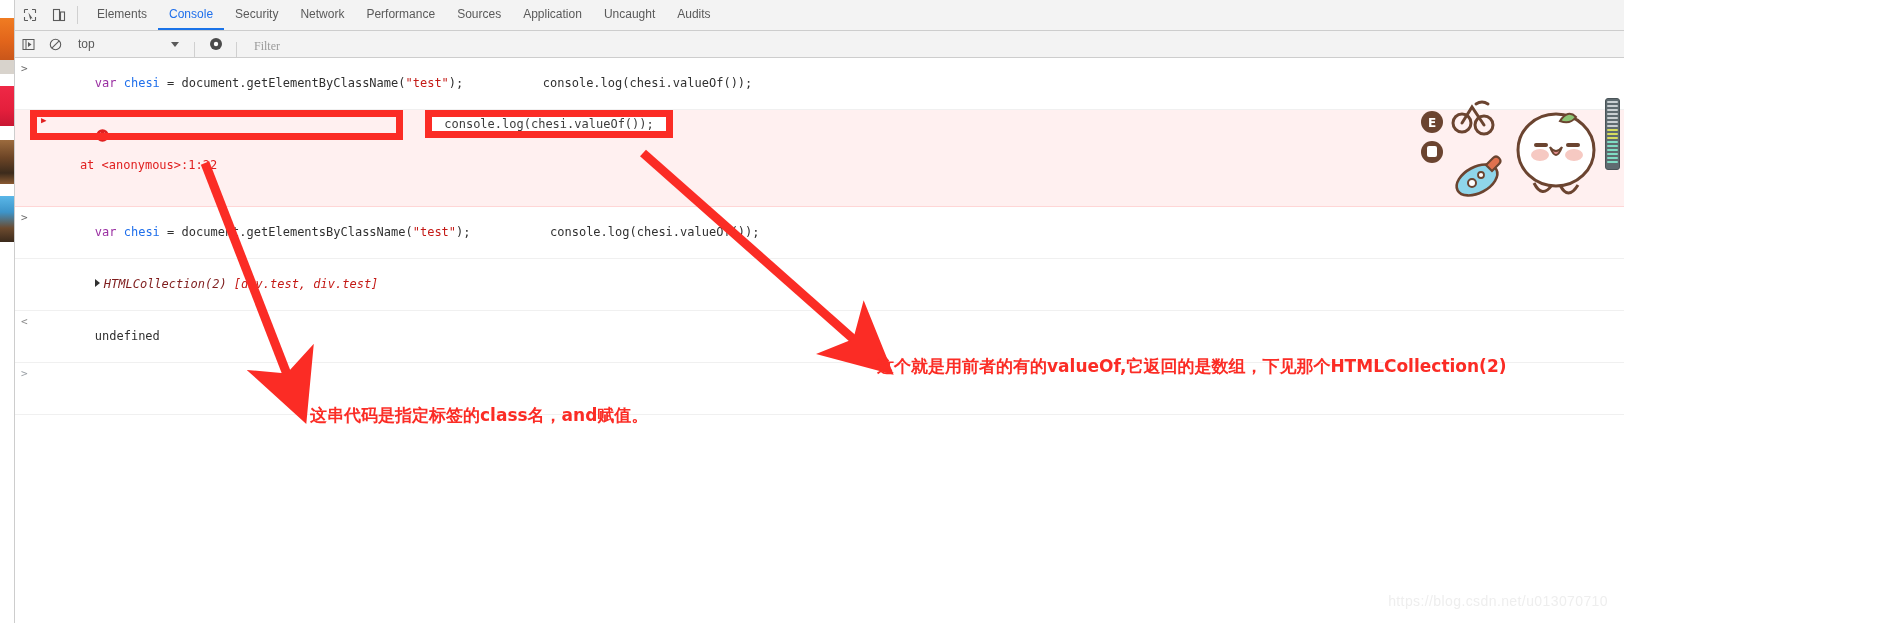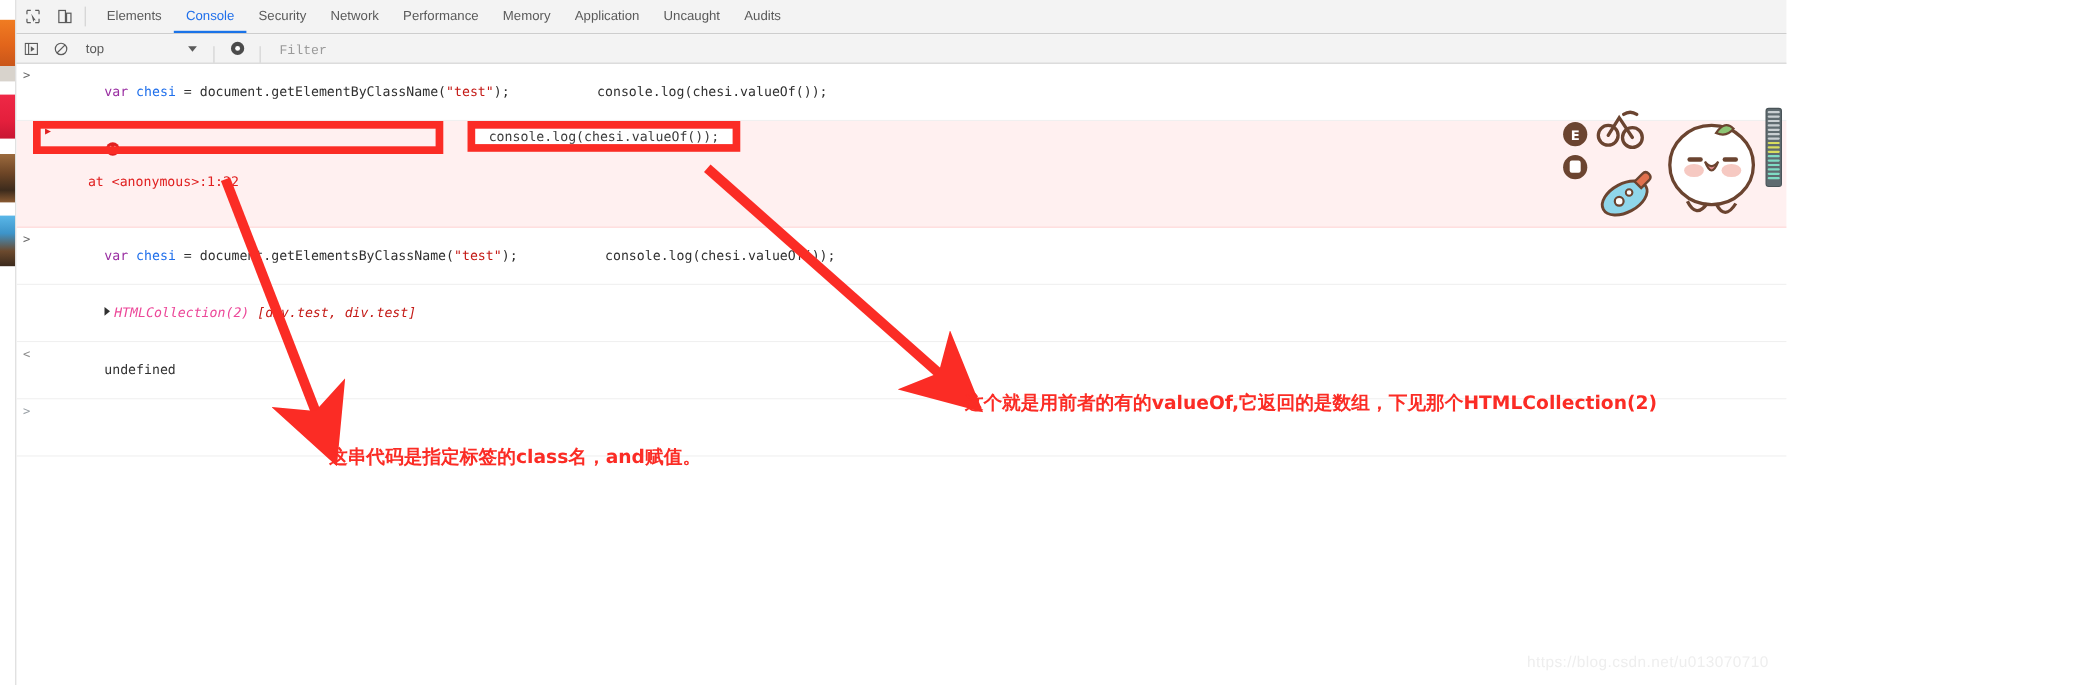--- a/index.html
+++ b/index.html
@@ -148,21 +148,21 @@
     border-left:4px solid transparent;
     border-right:4px solid transparent;
     border-top:5px solid #5a5a5a;
   }
   .filter-input {
     flex: 1;
     height: 20px;
     border: none;
     outline: none;
     background: transparent;
-    font-family: Liberation Mono, monospace;
+    font-family: Liberation Serif, serif;
     font-size: 12px;
     color: #333;
     padding-left: 10px;
   }
   .filter-input::placeholder { color: #9a9a9a; }
   .levels {
     display:flex; align-items:center; gap: 5px;
     padding: 0 12px;
     cursor: pointer;
     white-space: nowrap;
@@ -218,21 +218,21 @@
 
   .disc-tri {
     display:inline-block;
     width:0;height:0;
     border-top:4px solid transparent;
     border-bottom:4px solid transparent;
     border-left:5px solid currentColor;
     margin-right:4px;
     vertical-align: 1px;
   }
-  .obj-italic { font-style: italic; color:#ec4899; }
+  .obj-italic { font-style: italic; color:#7f1d1d; }
   .obj-cls { color:#c41a16; font-style: italic; }
 
   .vm-link {
     position: absolute;
     right: 12px; top: 3px;
     color: #1f6feb;
     text-decoration: underline;
     font-size: 11px;
     cursor: pointer;
   }
@@ -315,21 +315,21 @@
       </div>
 
       <div class="vsep"></div>
 
       <div class="tabs">
         <div class="tab">Elements</div>
         <div class="tab active">Console</div>
         <div class="tab">Security</div>
         <div class="tab">Network</div>
         <div class="tab">Performance</div>
-        <div class="tab">Memory</div>
+        <div class="tab">Sources</div>
         <div class="tab">Application</div>
         <div class="tab">Uncaught</div>
         <div class="tab">Audits</div>
       </div>
 
       <div class="tabbar-right">
         <div class="err-badge">
           <span class="err-dot"></span>
           <span>1</span>
         </div>
@@ -489,18 +489,18 @@
     <line x1="205" y1="163" x2="290" y2="382" stroke="#fb2c25" stroke-width="9" marker-end="url(#ah)"></line>
     <line x1="643" y1="153" x2="860" y2="345" stroke="#fb2c25" stroke-width="9" marker-end="url(#ah)"></line>
   </svg>
 
   <div class="redbox" style="left:30px; top:110px; width:373px; height:30px;"></div>
 
   <div class="redbox b2" style="left:425px; top:110px; width:248px; height:28px;">
     <div class="inner">console.log(chesi.valueOf());</div>
   </div>
 
-  <div class="note" style="left:299px; top:404px;">这串代码是指定标签的class名，and赋值。</div>
+  <div class="note" style="left:310px; top:404px;">这串代码是指定标签的class名，and赋值。</div>
 
   <div class="note" style="left:877px; top:355px;">这个就是用前者的有的valueOf,它返回的是数组，下见那个HTMLCollection(2)</div>
 
   <div class="watermark">https://blog.csdn.net/u013070710</div>
 </div>
 
 </body></html>

